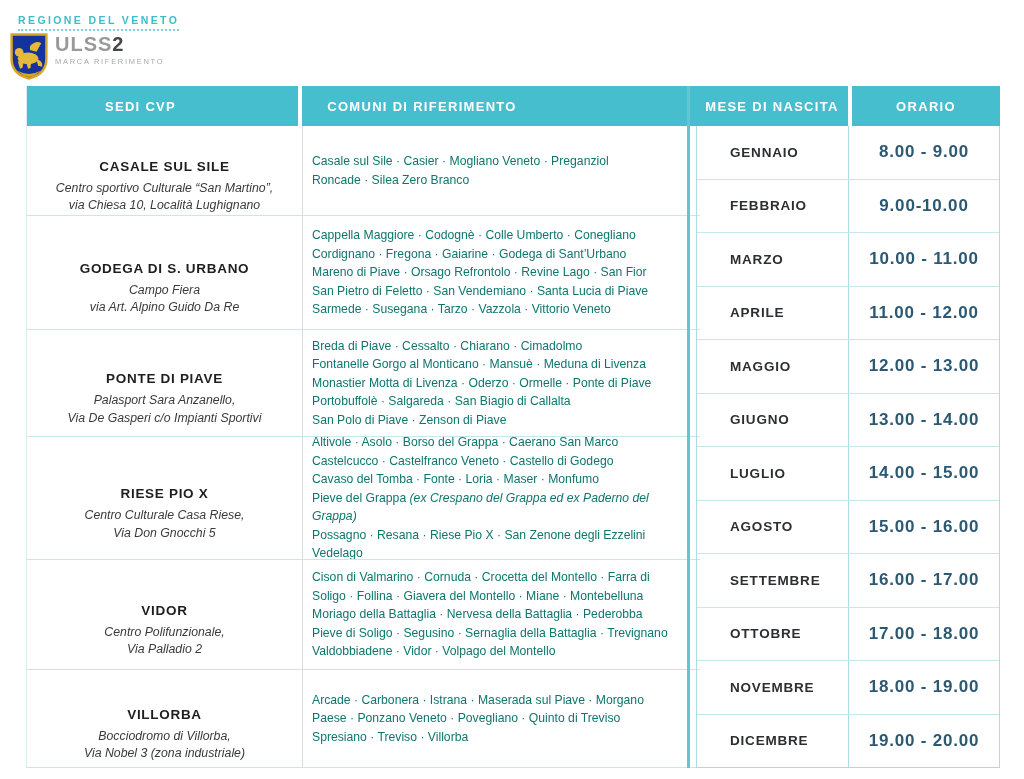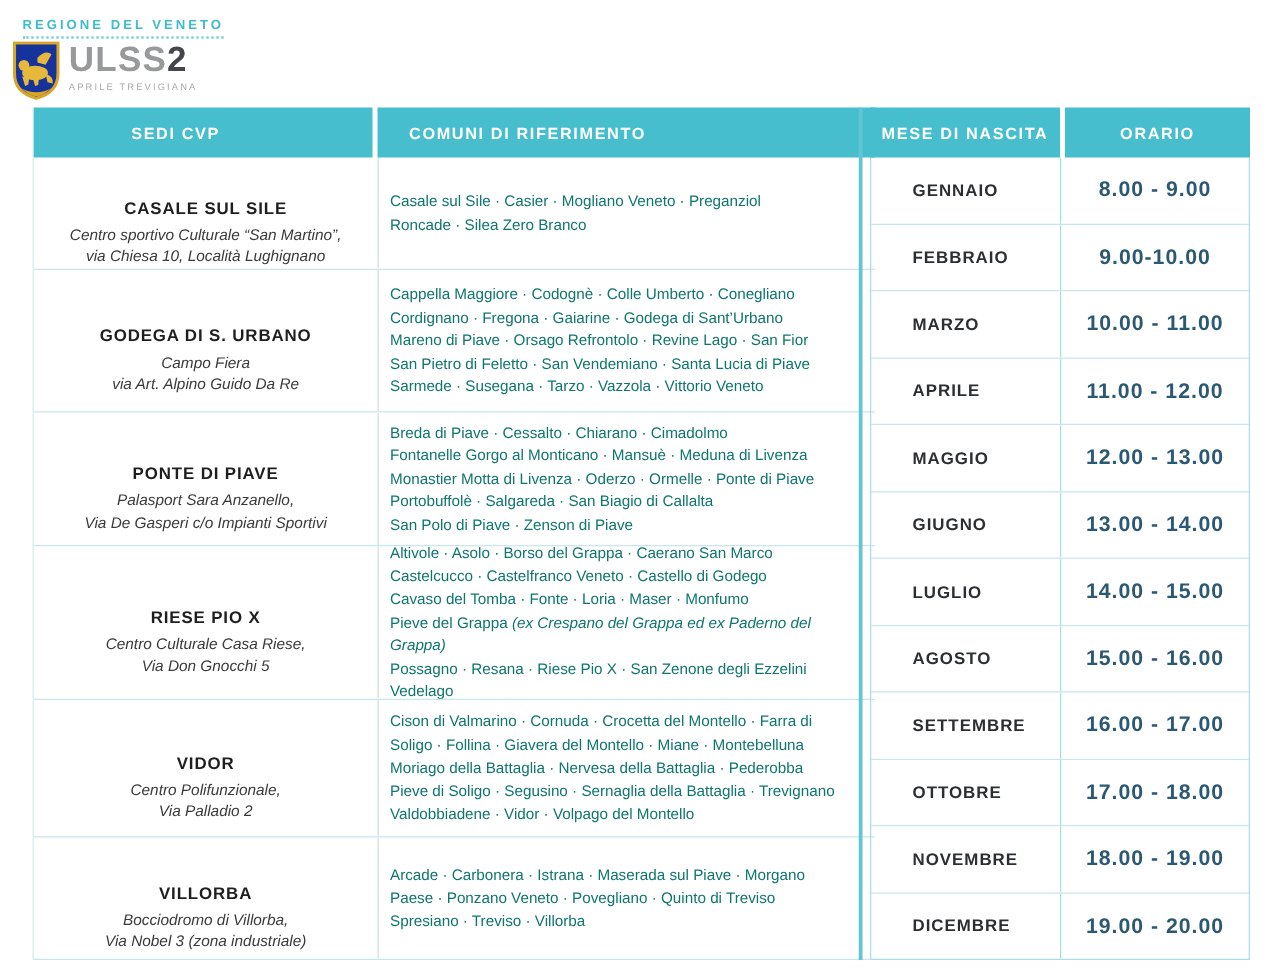--- a/index.html
+++ b/index.html
@@ -14,21 +14,21 @@
   
   .logo { position:absolute; left:10px; top:10px; }
   .logo-region {
     display:inline-block; margin-left:8px;
     color:#3fbccc; font-weight:bold; font-size:10.5px; letter-spacing:2.4px;
     border-bottom:2px dotted #7fd2dd; padding-bottom:3px;
   }
   .logo-row { display:flex; align-items:flex-start; margin-top:2px; }
   .crest { width:38px; height:47px; }
   .logo-org { margin-left:7px; margin-top:1px; }
-  .logo-ulss { font-size:28px; font-weight:bold; color:#97999b; line-height:1; letter-spacing:1px; }
+  .logo-ulss { font-size:20px; font-weight:bold; color:#97999b; line-height:1; letter-spacing:1px; }
   .logo-ulss .n2 { color:#43474b; }
   .logo-sub { font-size:7.5px; color:#a6a9ac; letter-spacing:1.7px; margin-top:3px; }
 
   
   .th-teal {
     background:#47becd; color:#ffffff; font-weight:bold;
     font-size:13px; letter-spacing:1.3px;
     display:flex; align-items:center; justify-content:center;
   }
 
@@ -114,21 +114,21 @@
           <path d="M21,14 q7,-7 12,-3 l-5,9 -7,-2 Z"></path>
           <ellipse cx="19" cy="27" rx="11" ry="6.2"></ellipse>
           <circle cx="9.5" cy="20.5" r="4.6"></circle>
           <path d="M8,30 l2.5,8 2.6,-1 1,-6 Z"></path>
           <path d="M17,31 l2,7 2.6,-0.8 0.6,-5.5 Z"></path>
           <path d="M28,28 q7,1.5 6,8 l-4.4,-1.2 Z"></path>
         </g>
       </svg>
       <div class="logo-org">
         <div class="logo-ulss"><span>ULSS</span><span class="n2">2</span></div>
-        <div class="logo-sub">APRILE TREVIGIANA</div>
+        <div class="logo-sub">MARCA RIFERIMENTO</div>
       </div>
     </div>
   </header>
 
   <section class="left-table">
     <div class="lt-header">
       <div class="th-teal lt-h1">SEDI CVP</div>
       <div class="th-teal lt-h2">COMUNI DI RIFERIMENTO</div>
     </div>
     <div class="lt-body">

